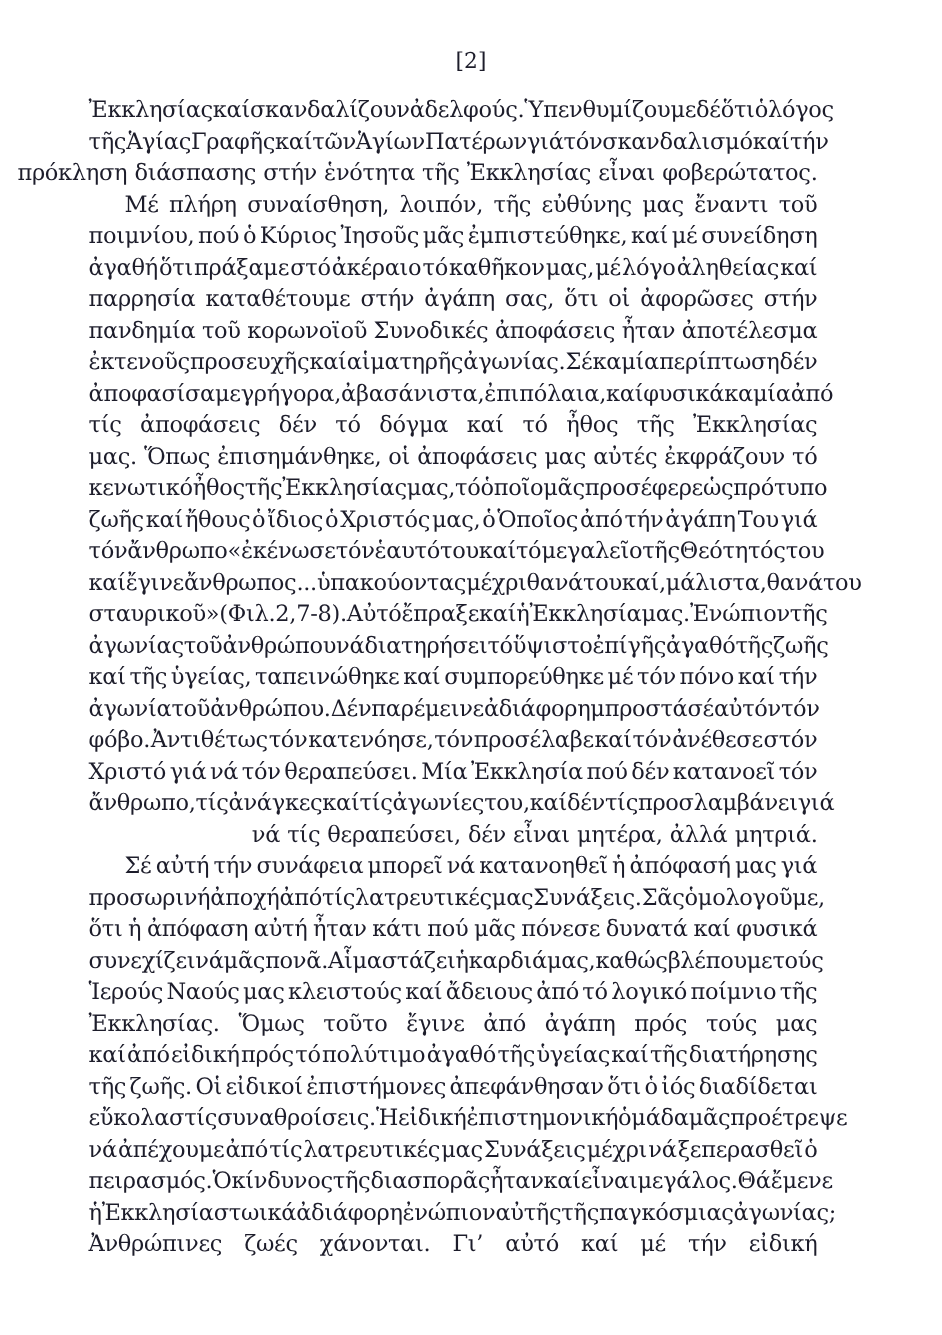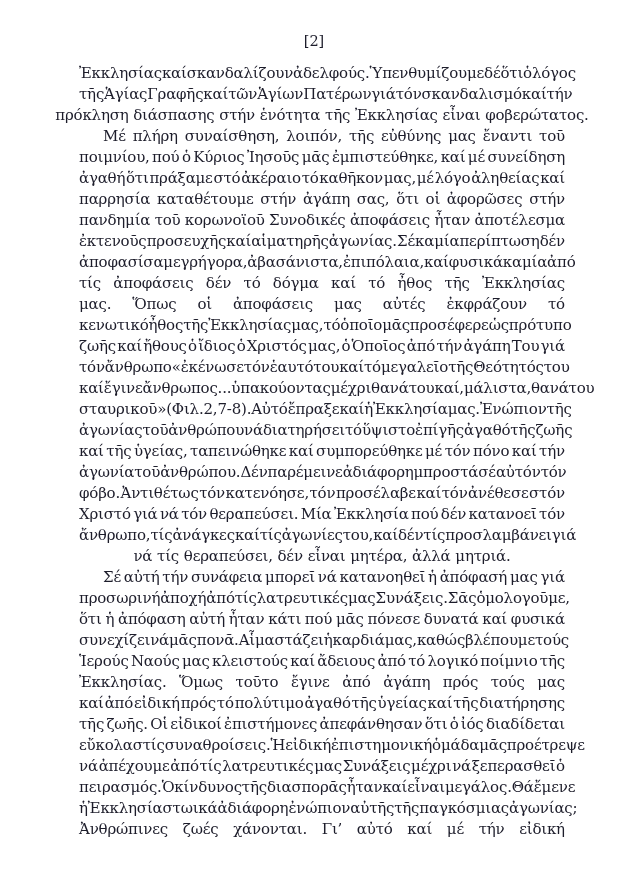--- a/index.html
+++ b/index.html
@@ -19,40 +19,40 @@
     position: absolute;
     top: 31px;
     left: 0;
     width: 628px;
     text-align: center;
     font-size: 14.5px;
     line-height: 20px;
   }
   .page-body {
     position: absolute;
-    left: 79px;
+    left: 59px;
     top: 63px;
     width: 486px;
   }
   .paragraph {
     margin: 0;
     padding: 0;
   }
   .line {
     display: flex;
     justify-content: space-between;
     align-items: baseline;
     height: 21px;
     line-height: 21px;
     font-size: 15px;
     letter-spacing: -0.2px;
     white-space: nowrap;
   }
   .line-last {
-    justify-content: center;
+    justify-content: flex-end;
     column-gap: 0.318em;
   }
   .line-indent {
     padding-left: 24px;
   }
   .w {
     display: inline-block;
   }
   .it {
   }
@@ -187,20 +187,21 @@
         <span class="w">δόγμα</span>
         <span class="w">καί</span>
         <span class="w">τό</span>
         <span class="w">ἦθος</span>
         <span class="w">τῆς</span>
         <span class="w">Ἐκκλησίας</span>
       </div>
       <div class="line">
         <span class="w">μας.</span>
         <span class="w">Ὅπως</span>
+        <span class="w">ἐπισημάνθηκε,</span>
         <span class="w">οἱ</span>
         <span class="w">ἀποφάσεις</span>
         <span class="w">μας</span>
         <span class="w">αὐτές</span>
         <span class="w">ἐκφράζουν</span>
         <span class="w">τό</span>
       </div>
       <div class="line">
         <span class="w">κενωτικό</span>
         <span class="w">ἦθος</span>

